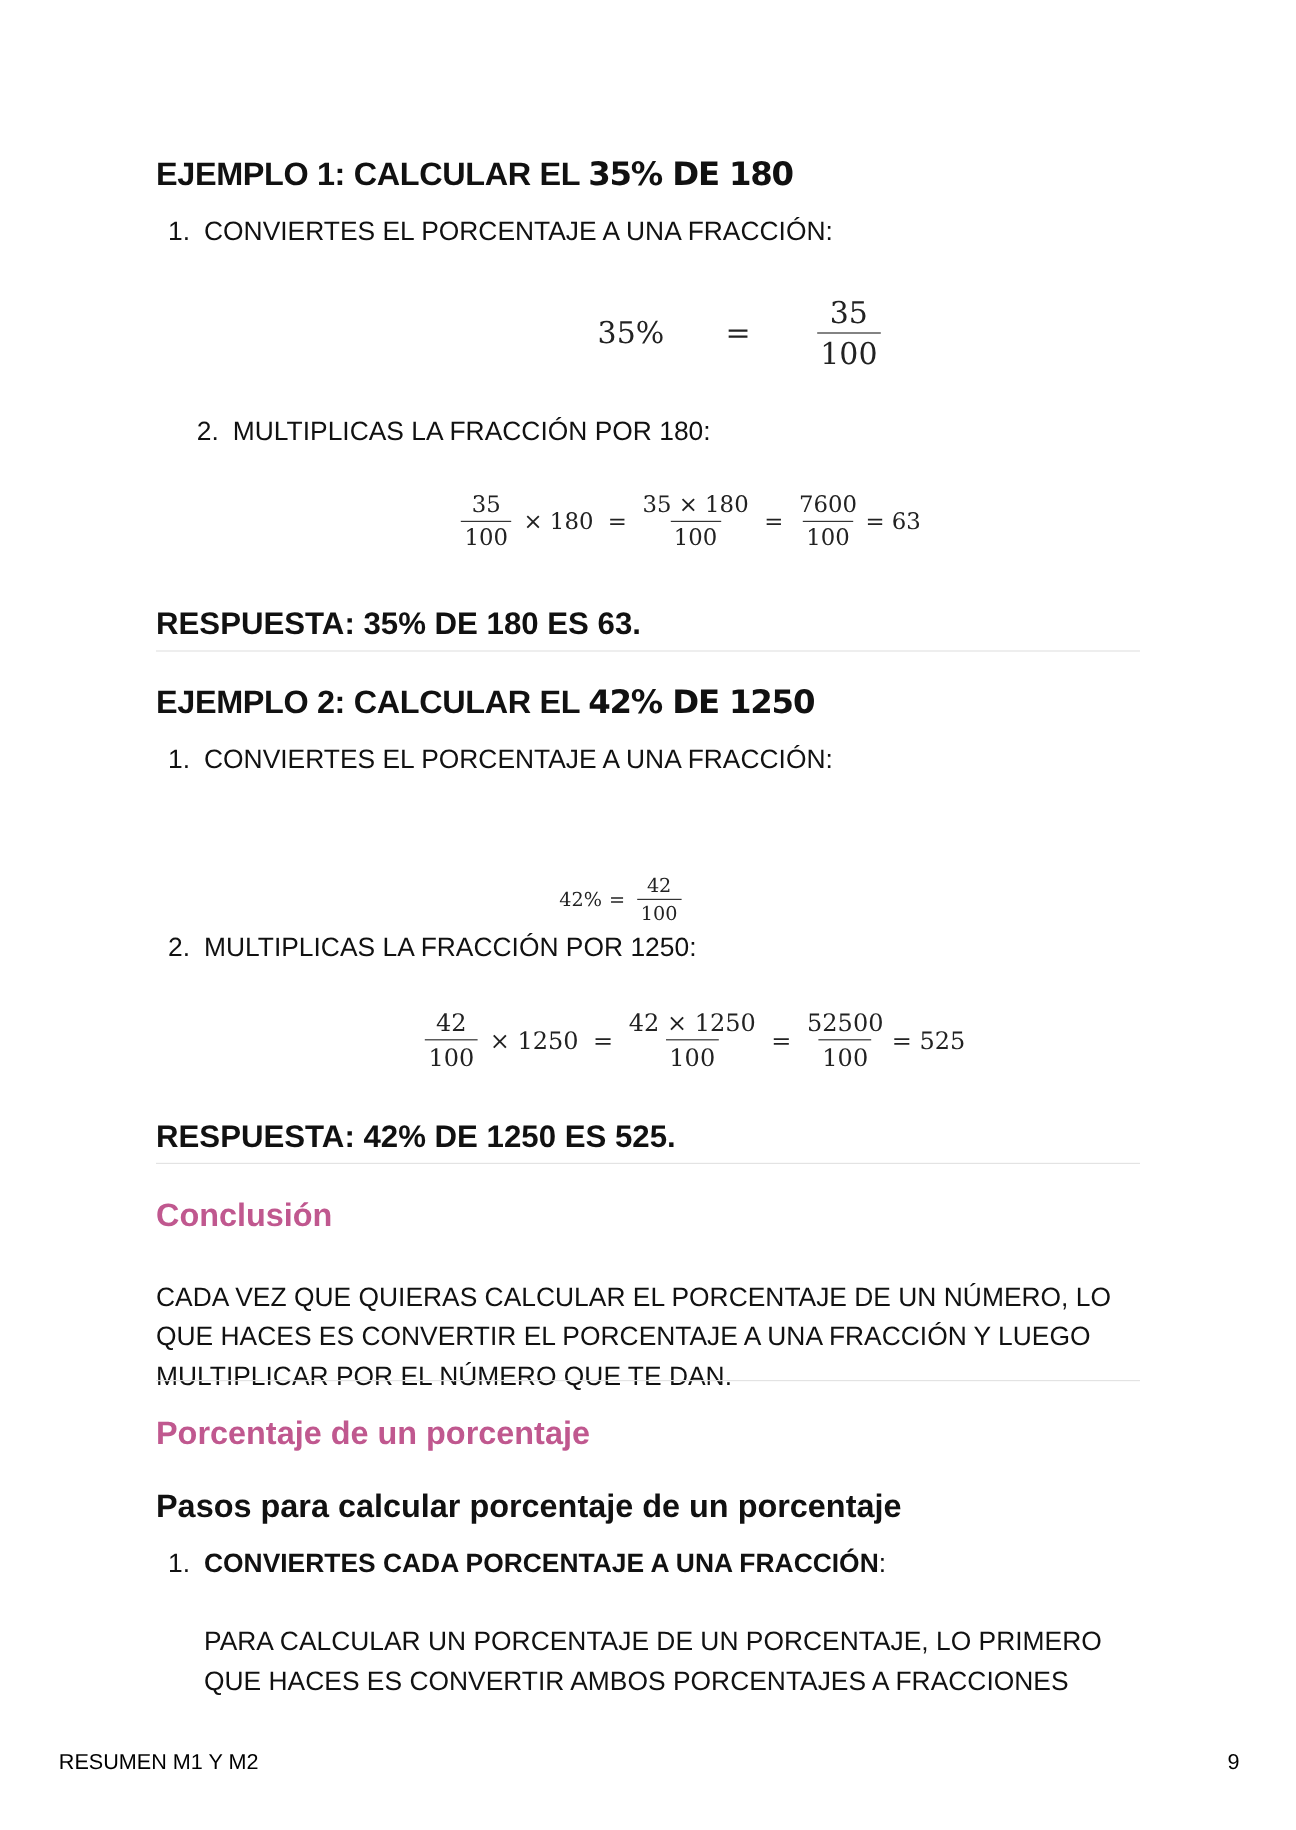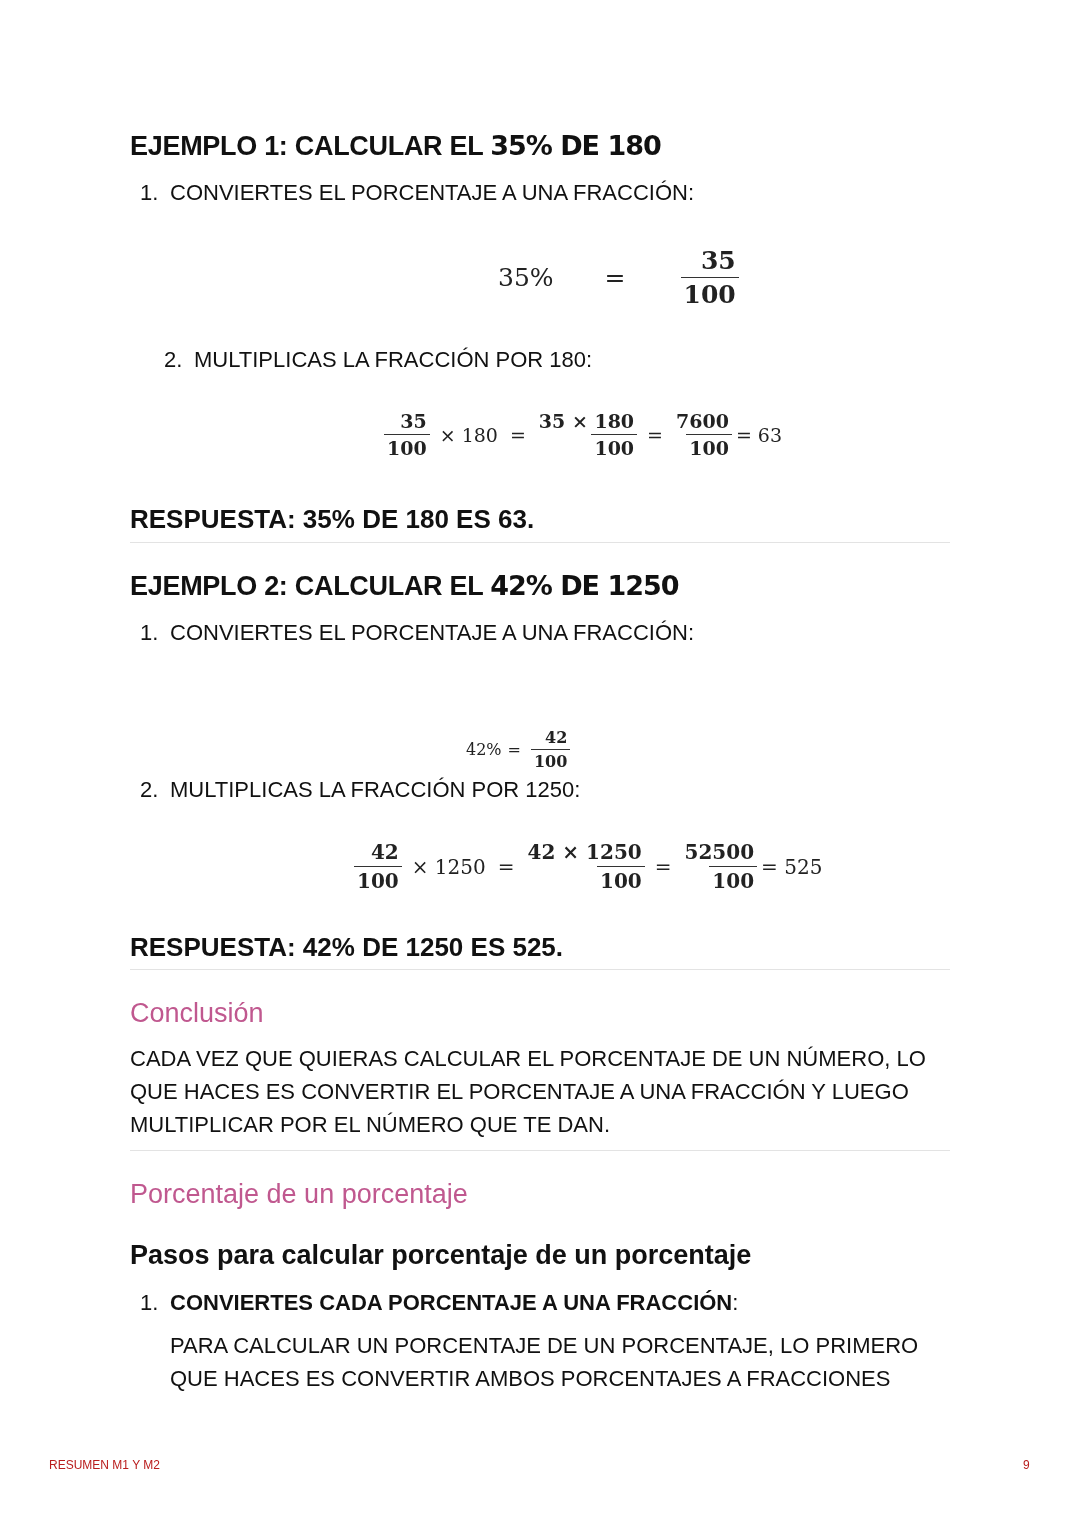--- a/index.html
+++ b/index.html
@@ -5,29 +5,29 @@
   html, body { margin:0; padding:0; background:#ffffff; }
   body { width:1080px; height:1525px; position:relative; overflow:hidden;
          font-family:"Liberation Sans", sans-serif; color:#111; }
   .page { position:absolute; left:130px; top:0; width:820px; }
   .h-ex { position:absolute; left:0; font-size:27px; font-weight:bold; letter-spacing:-0.3px; color:#111; white-space:nowrap; }
   .h-ex .heavy { font-family:"DejaVu Sans", sans-serif; font-weight:bold; letter-spacing:-1px; }
   .step { position:absolute; left:10px; font-size:22px; color:#111; white-space:nowrap; }
   .step .num { display:inline-block; width:30px; }
   .answer { position:absolute; left:0; font-size:26px; font-weight:bold; color:#111; white-space:nowrap; }
   .rule { position:absolute; left:0; width:820px; height:1px; background:#e3e3e3; }
-  .pink { position:absolute; left:0; font-size:27px; font-weight:normal; color:#c0588f; white-space:nowrap; }
-  .para { position:absolute; left:0; font-size:22px; line-height:33px; color:#111; width:820px; }
+  .pink { position:absolute; left:0; font-size:27px; font-weight:bold; color:#c0588f; white-space:nowrap; }
+  .para { position:absolute; left:0; font-size:22px; line-height:33px; color:#111; width:820px;margin-top:22px; }
   .h2 { position:absolute; left:0; font-size:27px; font-weight:bold; color:#111; white-space:nowrap; }
   .math { position:absolute; font-family:"DejaVu Serif", serif; color:#222; display:flex; align-items:center; white-space:nowrap; }
-  .frac { display:inline-flex; flex-direction:column; align-items:flex-end; margin:0 4px;font-weight:bold; }
+  .frac { display:inline-flex; flex-direction:column; align-items:center; margin:0 4px; }
   .frac .n { padding:0 3px 2px; }
   .frac .d { border-top:1.5px solid #333; padding:2px 3px 0; }
   .op { margin:0 6px; }
-  .footer { position:absolute; top:1458px; font-size:12px; color:#b91c1c; }
+  .footer { position:absolute; top:1458px; font-size:18px; color:#000000; }
 </style>
 </head>
 <body>
 
 <div class="page">
 
   <div class="h-ex" style="top:130px;">
     <span>EJEMPLO 1: CALCULAR EL </span><span class="heavy">35% DE 180</span>
   </div>
   <div class="step" style="top:180px;">

